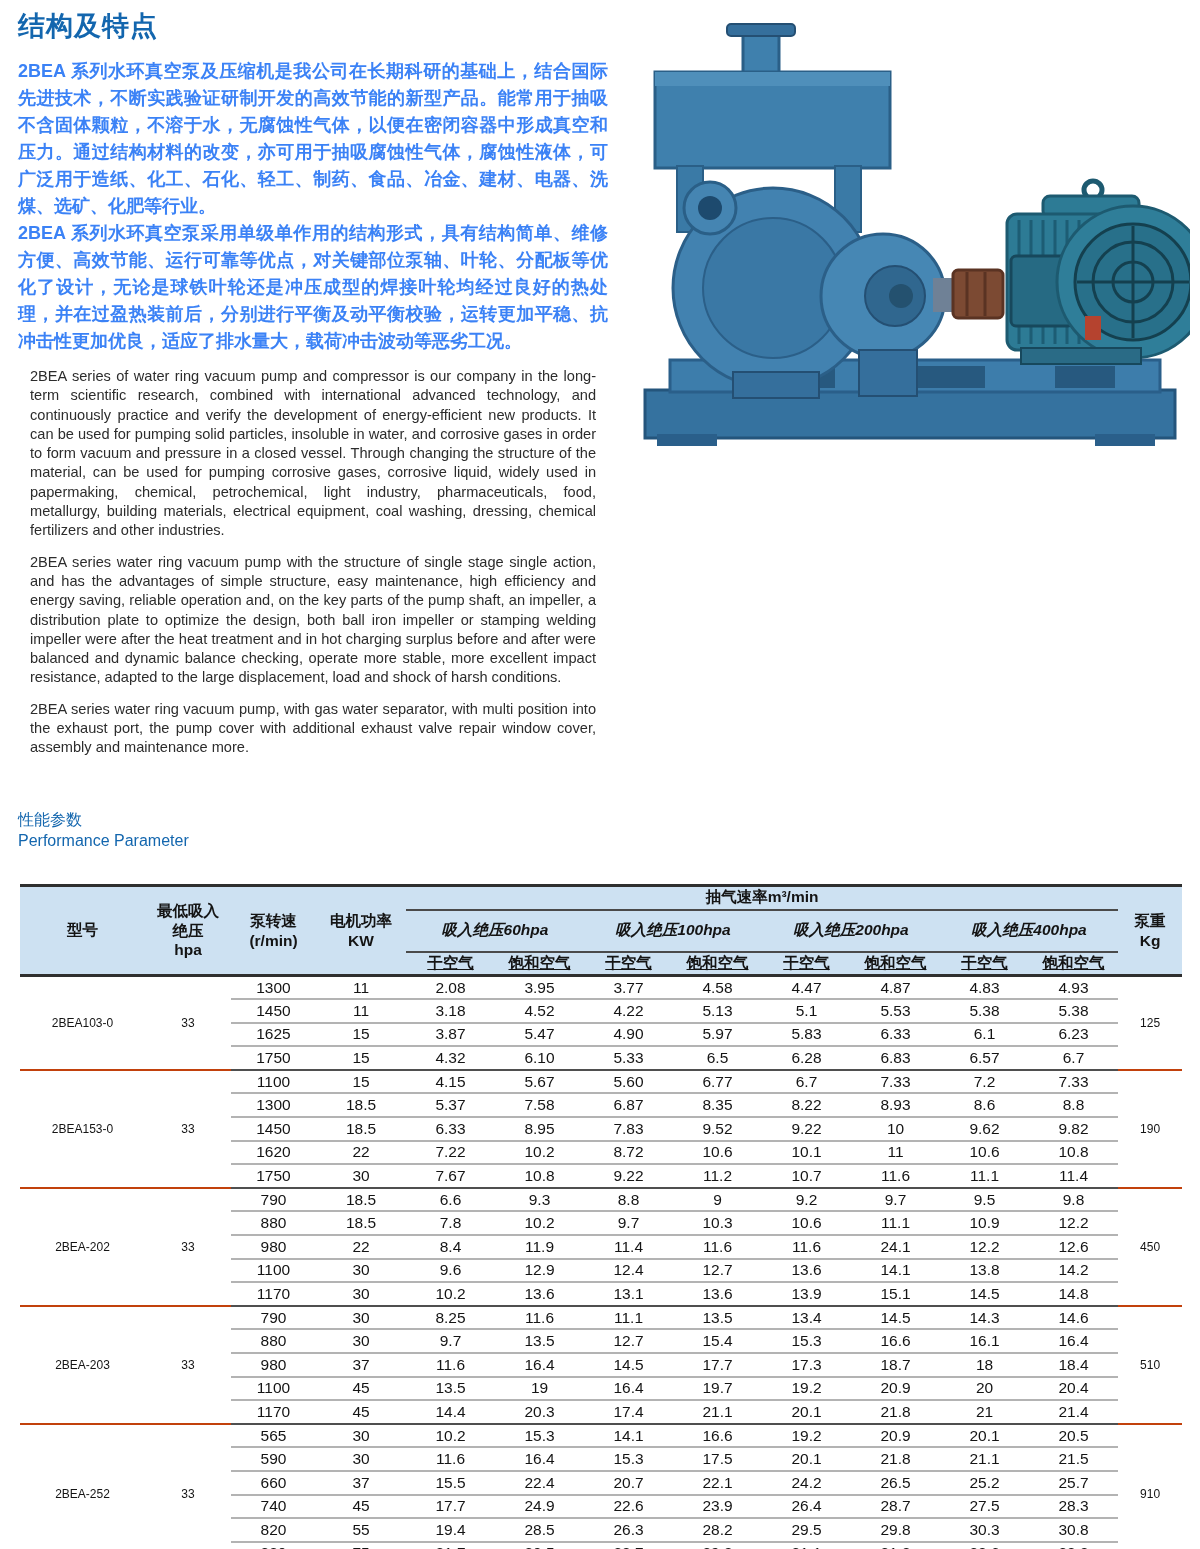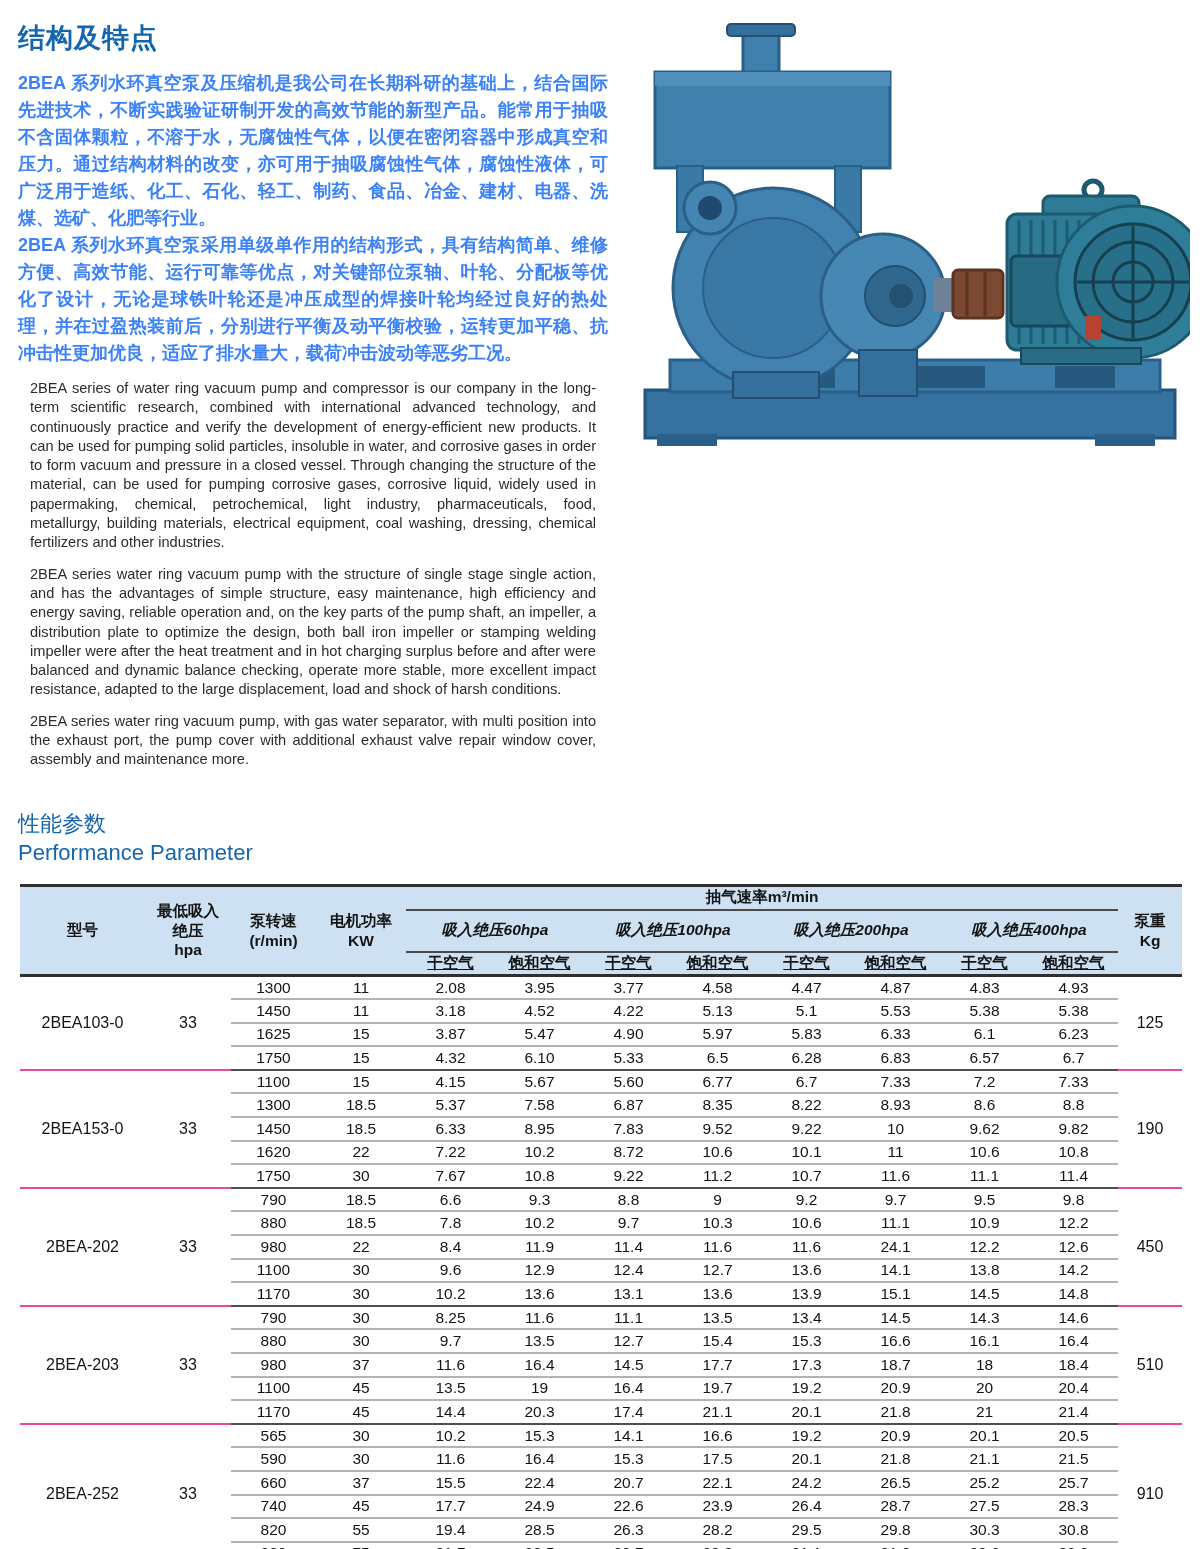--- a/index.html
+++ b/index.html
@@ -3,33 +3,33 @@
 <meta charset="utf-8">
 <style>
   * { box-sizing: border-box; }
   html,body { margin:0; padding:0; }
   body {
     width:1200px; height:1549px; position:relative; background:#ffffff;
     font-family:"Liberation Sans","DejaVu Sans",sans-serif; overflow:hidden;
   }
 
   
-  .left-col { position:absolute; left:18px; top:20px; width:590px; }
+  .left-col { position:absolute; left:18px; top:8px; width:590px; }
   .cn-title { font-size:27px; font-weight:700; color:#1366ae; margin:0 0 14px 0; letter-spacing:1px; }
   p.cn { margin:0; font-size:18px; line-height:27px; color:#3b82f6; text-align:justify; font-weight:600; }
   .en-title { font-size:21px; font-weight:700; color:#0f62a8; margin:15px 0 9px 0; }
   p.en { margin:12px; font-size:14.6px; line-height:19.3px; color:#2c2c2c; text-align:justify; }
 
   
   .pump-figure { position:absolute; left:615px; top:20px; width:575px; height:455px; margin:0; }
   .pump-figure svg { width:100%; height:100%; display:block; }
 
   
   .perf-head { position:absolute; left:18px; top:810px; }
-  .perf-head h2 { margin:0; font-size:22px; font-weight:400; color:#1366ae; line-height:1.3; }
+  .perf-head h2 { margin:0; font-size:16px; font-weight:400; color:#1366ae; line-height:1.3; }
 
   
   .table-wrap { position:absolute; left:20px; top:884px; width:1162px; }
   table { border-collapse:collapse; table-layout:fixed; width:1162px; border-bottom:3px solid #2f2f2f; }
   thead th {
     background:#cde1f2; color:#141414; font-weight:600; font-size:15.5px;
     padding:0 2px; vertical-align:middle;
   }
   thead tr.hr1 th { border-top:3px solid #2f2f2f; }
   th.pre { white-space:pre-line; line-height:1.25; }
@@ -37,21 +37,21 @@
   th.rate { border-bottom:2px solid #4a4a4a; height:24px; }
   th.pg   { border-bottom:2px solid #4a4a4a; height:42px;font-style:italic; }
   tr.hr3 th { border-bottom:3px solid #2f2f2f; height:24px; font-weight:600;text-decoration:underline; }
   tbody tr { height:23.6px; }
   tbody td {
     text-align:center; vertical-align:middle; padding:0 2px;
     font-size:15.5px; color:#141414;
   }
   tbody td.sep { border-bottom:2px solid #b3b3b3; }
   tbody tr.group-end td { border-bottom:2px solid #4f4f4f; }
-  tbody td.span { border-bottom:2px solid #ec4899; font-size:16px; }
+  tbody td.span { border-bottom:2px solid #c2410c; font-size:12px; }
 </style>
 </head>
 <body>
 
 <div class="left-col">
   <h1 class="cn-title">结构及特点</h1>
   <p class="cn">2BEA 系列水环真空泵及压缩机是我公司在长期科研的基础上，结合国际先进技术，不断实践验证研制开发的高效节能的新型产品。能常用于抽吸不含固体颗粒，不溶于水，无腐蚀性气体，以便在密闭容器中形成真空和压力。通过结构材料的改变，亦可用于抽吸腐蚀性气体，腐蚀性液体，可广泛用于造纸、化工、石化、轻工、制药、食品、冶金、建材、电器、洗煤、选矿、化肥等行业。</p>
   <p class="cn">2BEA 系列水环真空泵采用单级单作用的结构形式，具有结构简单、维修方便、高效节能、运行可靠等优点，对关键部位泵轴、叶轮、分配板等优化了设计，无论是球铁叶轮还是冲压成型的焊接叶轮均经过良好的热处理，并在过盈热装前后，分别进行平衡及动平衡校验，运转更加平稳、抗冲击性更加优良，适应了排水量大，载荷冲击波动等恶劣工况。</p>
   <p class="en">2BEA series of water ring vacuum pump and compressor is our company in the long-term scientific research, combined with international advanced technology, and continuously practice and verify the development of energy-efficient new products. It can be used for pumping solid particles, insoluble in water, and corrosive gases in order to form vacuum and pressure in a closed vessel. Through changing the structure of the material, can be used for pumping corrosive gases, corrosive liquid, widely used in papermaking, chemical, petrochemical, light industry, pharmaceuticals, food, metallurgy, building materials, electrical equipment, coal washing, dressing, chemical fertilizers and other industries.</p>
   <p class="en">2BEA series water ring vacuum pump with the structure of single stage single action, and has the advantages of simple structure, easy maintenance, high efficiency and energy saving, reliable operation and, on the key parts of the pump shaft, an impeller, a distribution plate to optimize the design, both ball iron impeller or stamping welding impeller were after the heat treatment and in hot charging surplus before and after were balanced and dynamic balance checking, operate more stable, more excellent impact resistance, adapted to the large displacement, load and shock of harsh conditions.</p>

